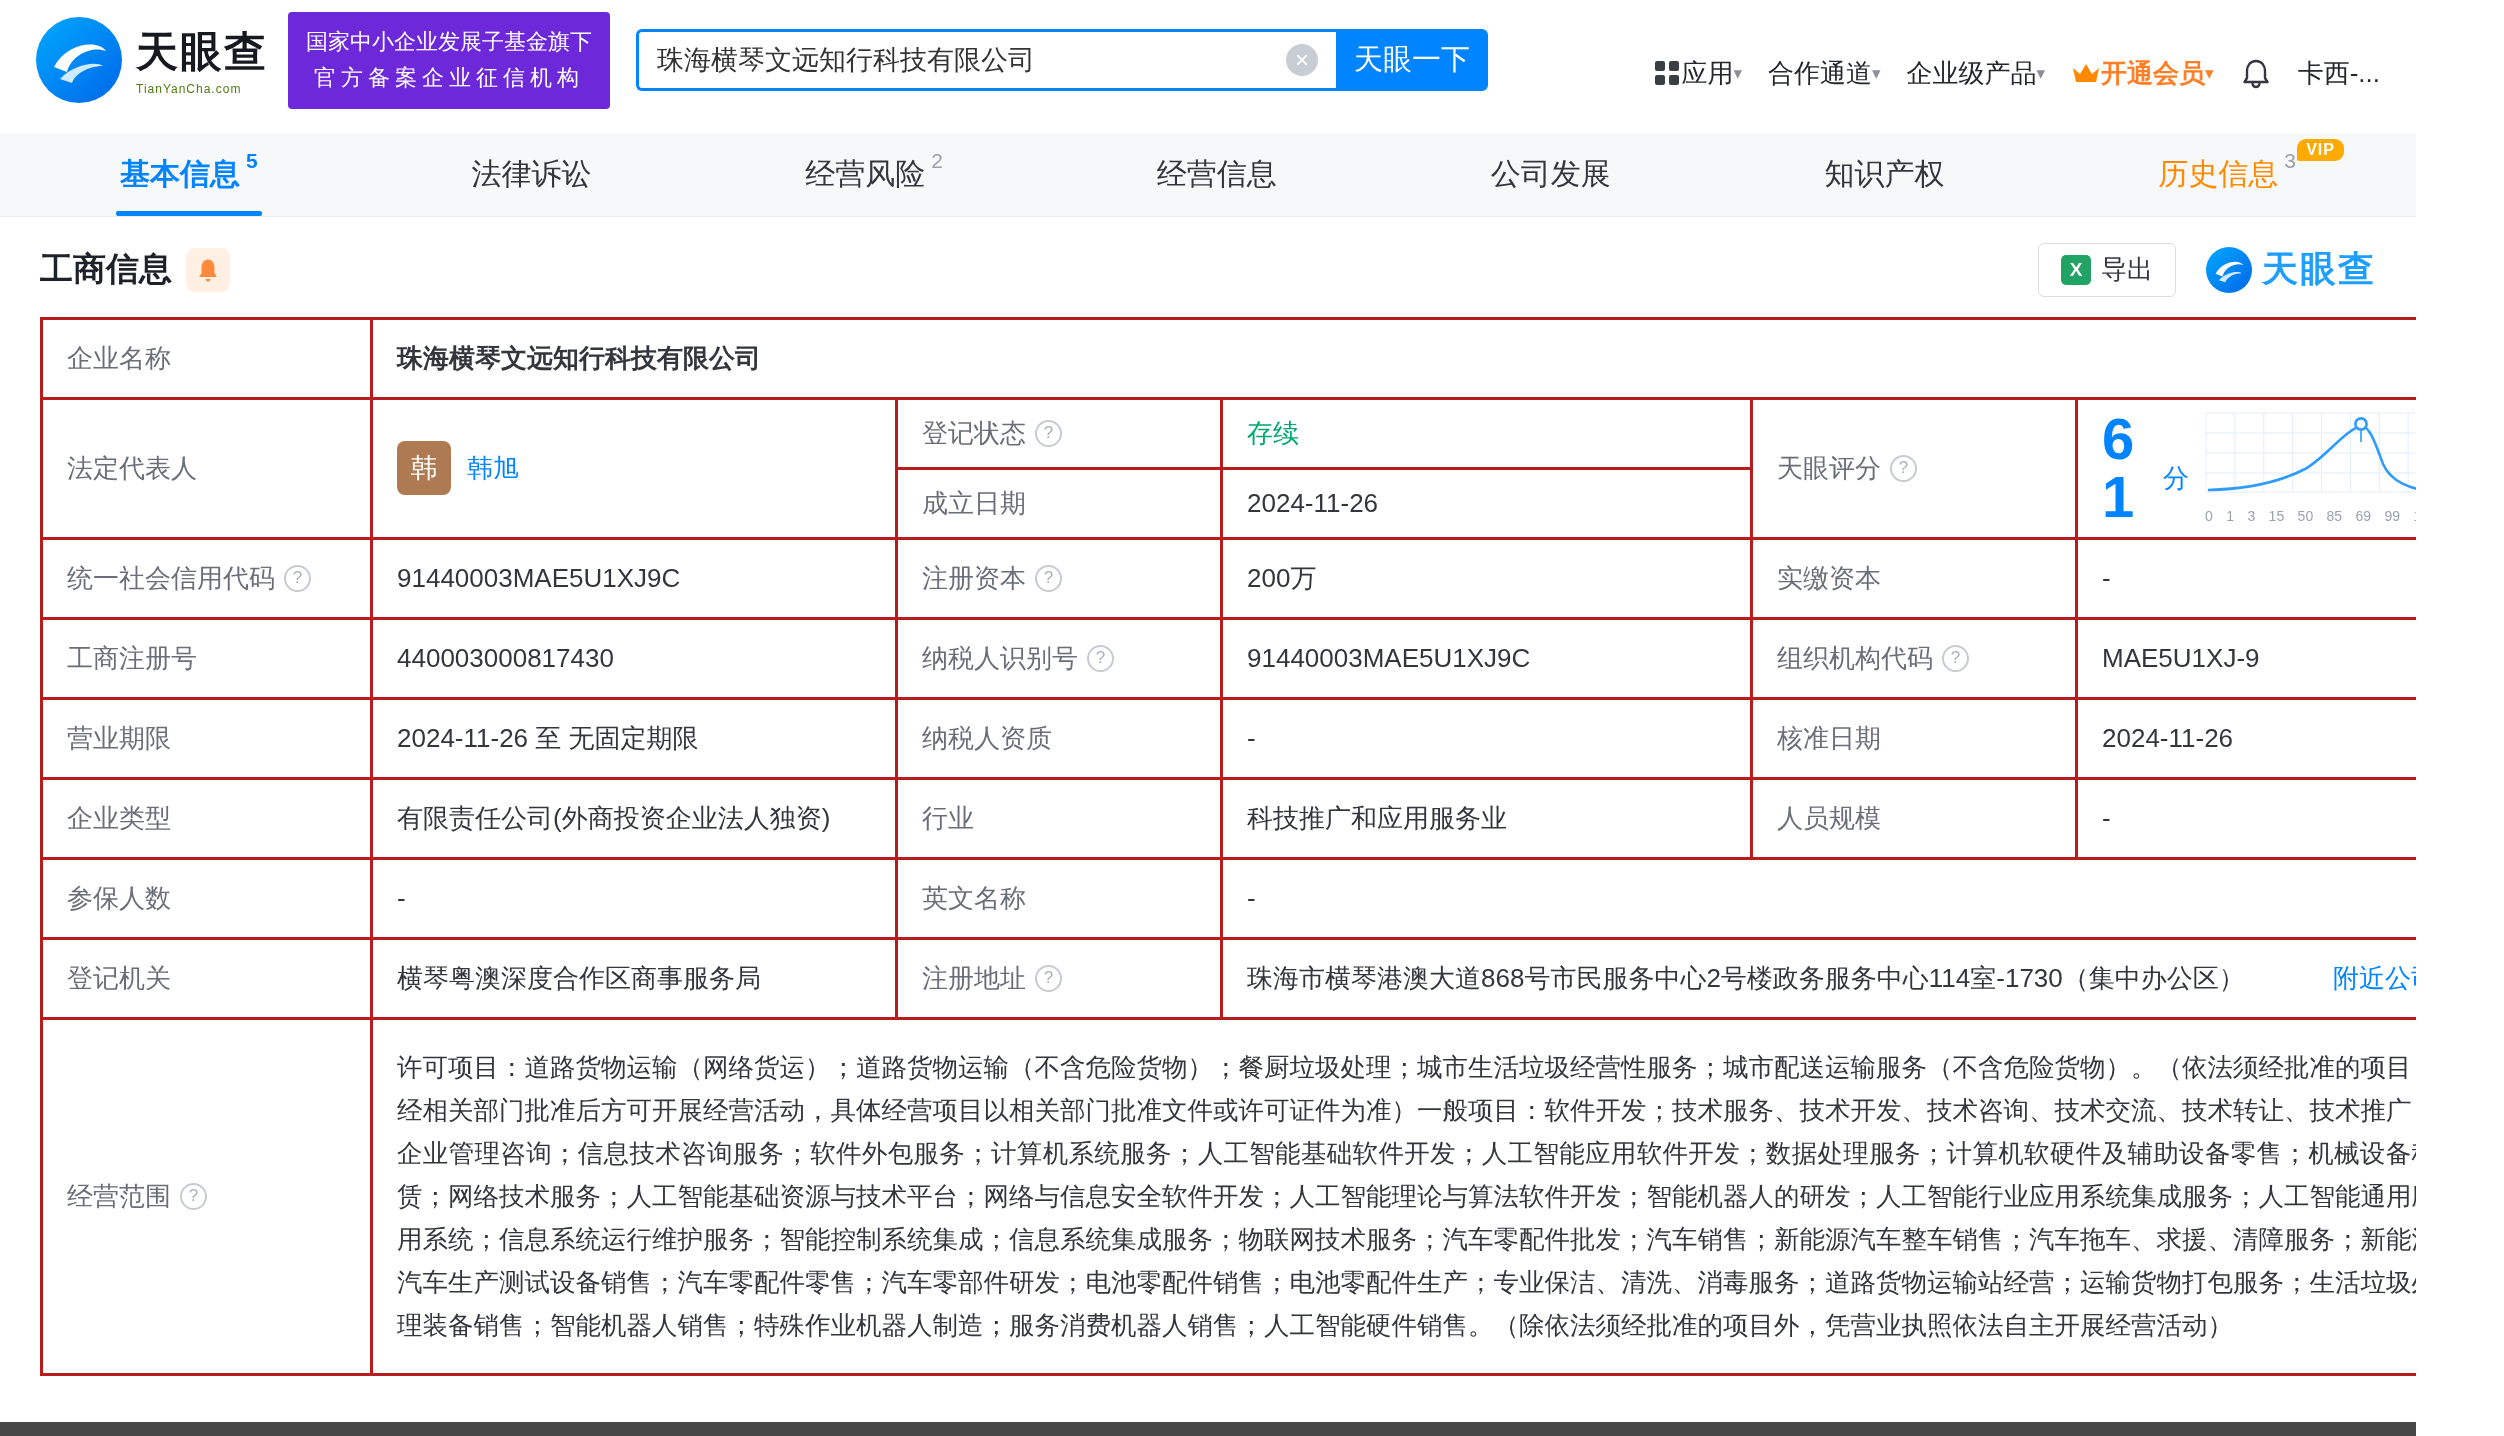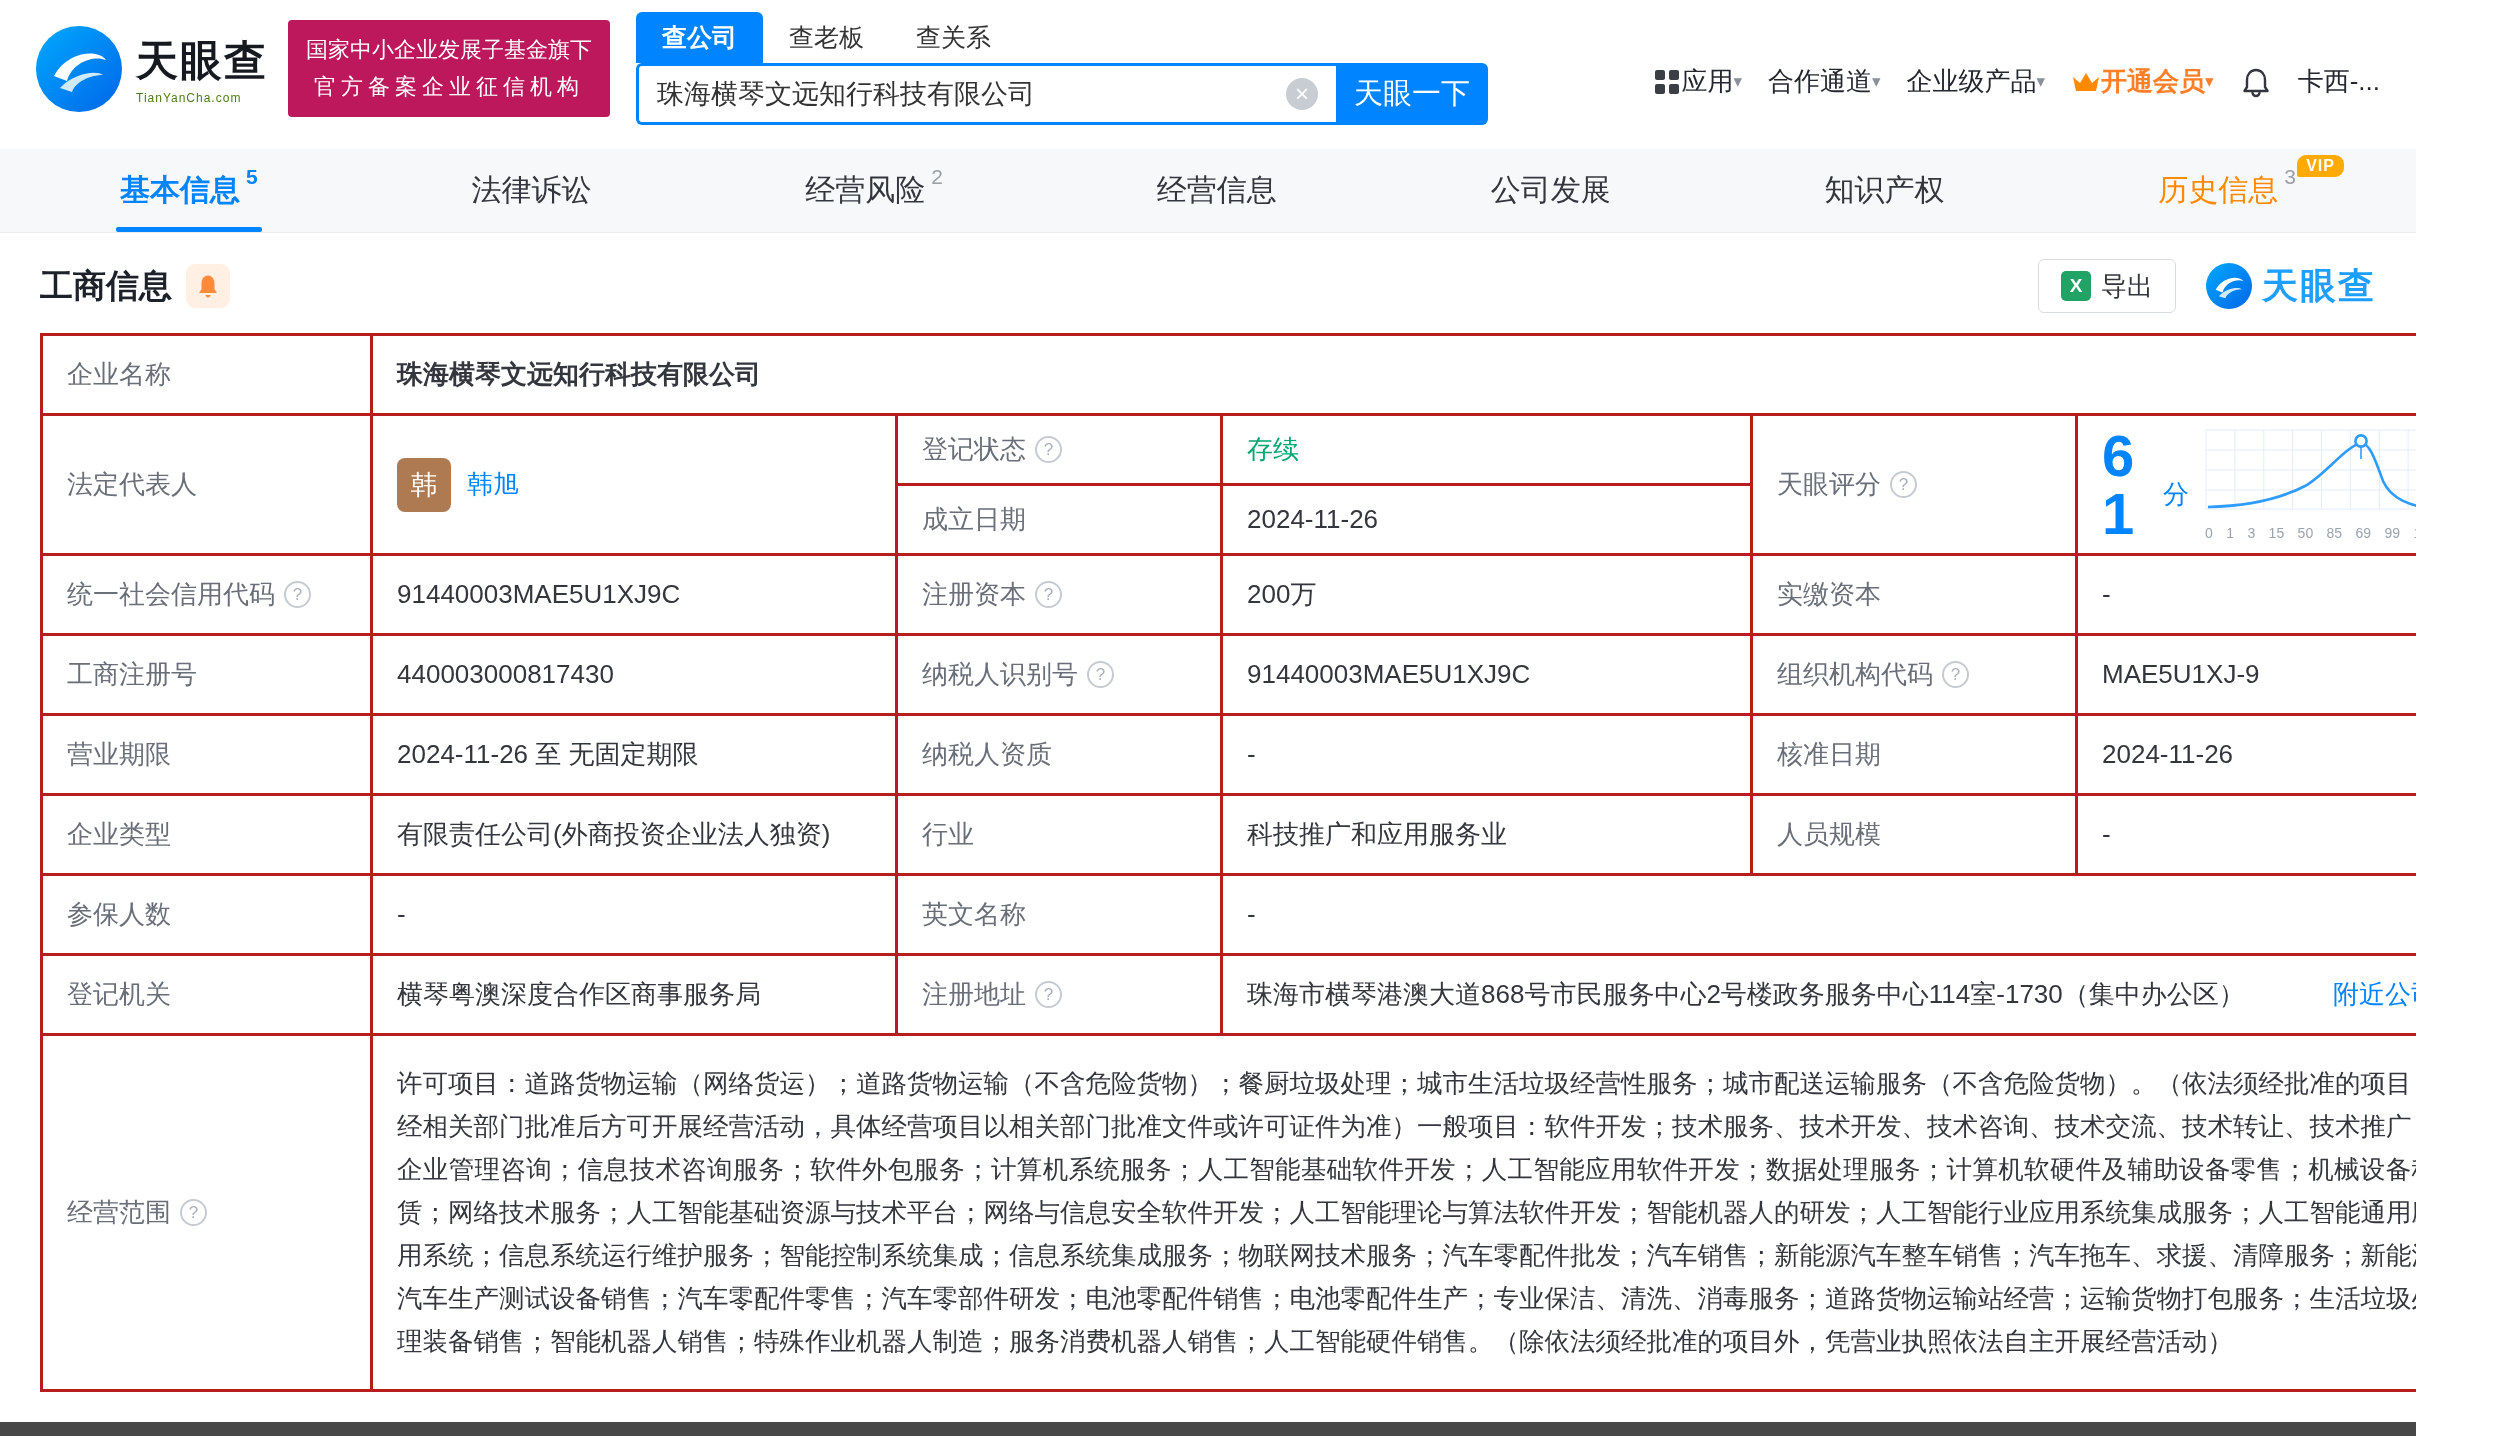--- a/index.html
+++ b/index.html
@@ -5,21 +5,21 @@
   * { margin:0; padding:0; box-sizing:border-box; }
   body { font-family:"Liberation Sans","DejaVu Sans",sans-serif; background:#fff; }
   a { text-decoration:none; }
   .page { position:relative; width:2416px; height:1436px; background:#fff; overflow:hidden; }
 
   
   .top-header { display:flex; align-items:center; padding:12px 36px 24px 36px; gap:20px; }
   .logo { display:flex; align-items:center; gap:14px; cursor:pointer; flex:0 0 auto; }
   .logo-cn { font-size:42px; font-weight:bold; color:#16191f; letter-spacing:2px; }
   .logo-en { font-size:12px; color:#4d7c0f; margin-top:2px; letter-spacing:1px; }
-  .red-badge { background:#be185d; color:#fff; border-radius:4px; padding:12px 18px; text-align:center; font-size:22px; line-height:1.65; flex:0 0 auto; }
+  .red-badge { background:#6d28d9; color:#fff; border-radius:4px; padding:12px 18px; text-align:center; font-size:22px; line-height:1.65; flex:0 0 auto; }
   .red-badge .l2 { letter-spacing:5px; }
 
   .search-block { margin-left:6px; flex:0 0 auto; }
   .search-tabs { display:flex; align-items:flex-end; }
   .search-tab { font-size:25px; color:#333; padding:9px 26px; cursor:pointer; }
   .search-tab.active { background:#0084ff; color:#fff; border-radius:6px 6px 0 0; font-weight:bold; }
   .search-row { display:flex; }
   .search-input-wrap { width:700px; height:62px; border:3px solid #0084ff; border-right:none; border-radius:6px 0 0 6px; display:flex; align-items:center; padding:0 18px; background:#fff; }
   .search-input { flex:1; border:none; outline:none; font-size:27px; color:#333; background:transparent; font-family:inherit; }
   .clear-btn { width:32px; height:32px; border-radius:50%; background:#c8cdd3; color:#fff; display:flex; align-items:center; justify-content:center; font-size:24px; cursor:pointer; flex:0 0 auto; }
@@ -99,25 +99,20 @@
         <div class="logo-en">TianYanCha.com</div>
       </div>
     </div>
 
     <div class="red-badge">
       <div>国家中小企业发展子基金旗下</div>
       <div class="l2">官方备案企业征信机构</div>
     </div>
 
     <div class="search-block">
-      <div class="search-tabs">
-        <div class="search-tab active">查公司</div>
-        <div class="search-tab">查老板</div>
-        <div class="search-tab">查关系</div>
-      </div>
       <div class="search-row">
         <div class="search-input-wrap">
           <input class="search-input" value="珠海横琴文远知行科技有限公司" style="">
           <span class="clear-btn">×</span>
         </div>
         <button class="search-btn">天眼一下</button>
       </div>
     </div>
 
     <nav class="top-nav">

